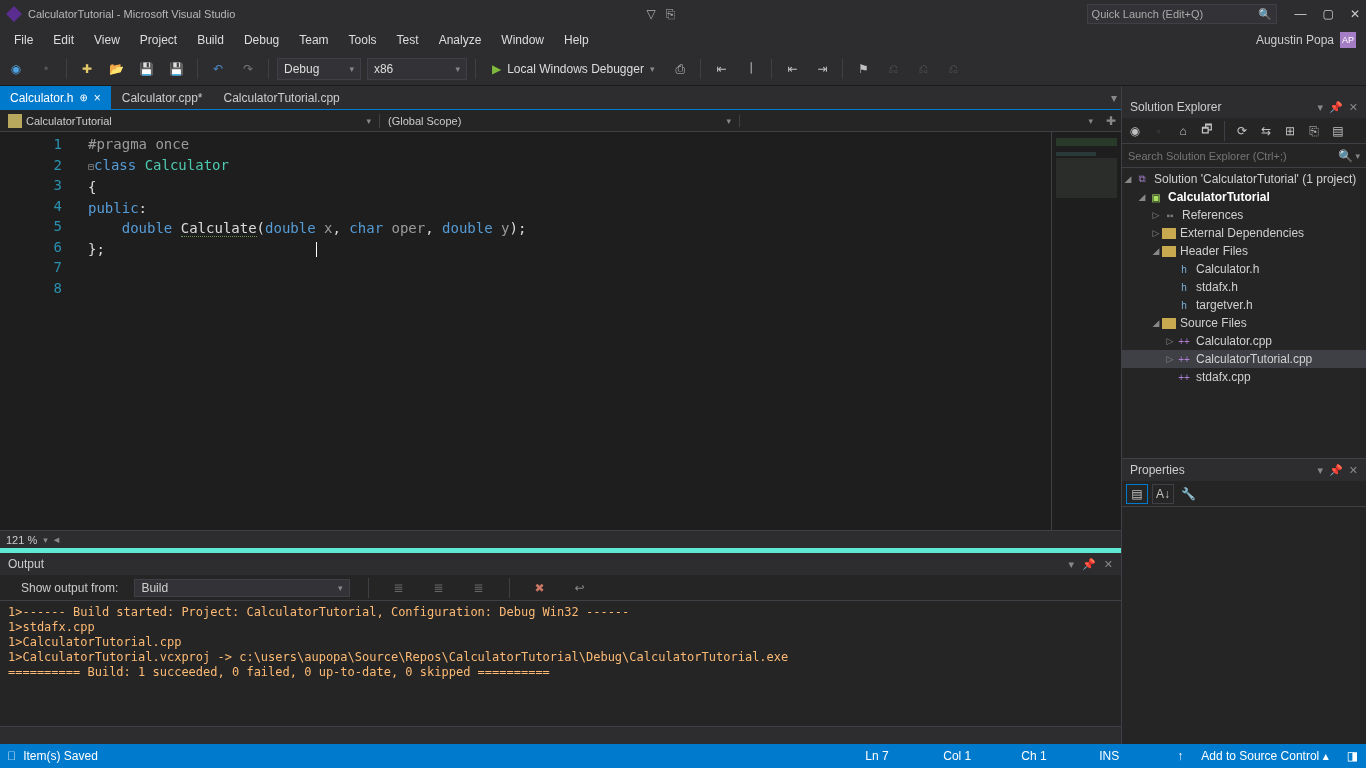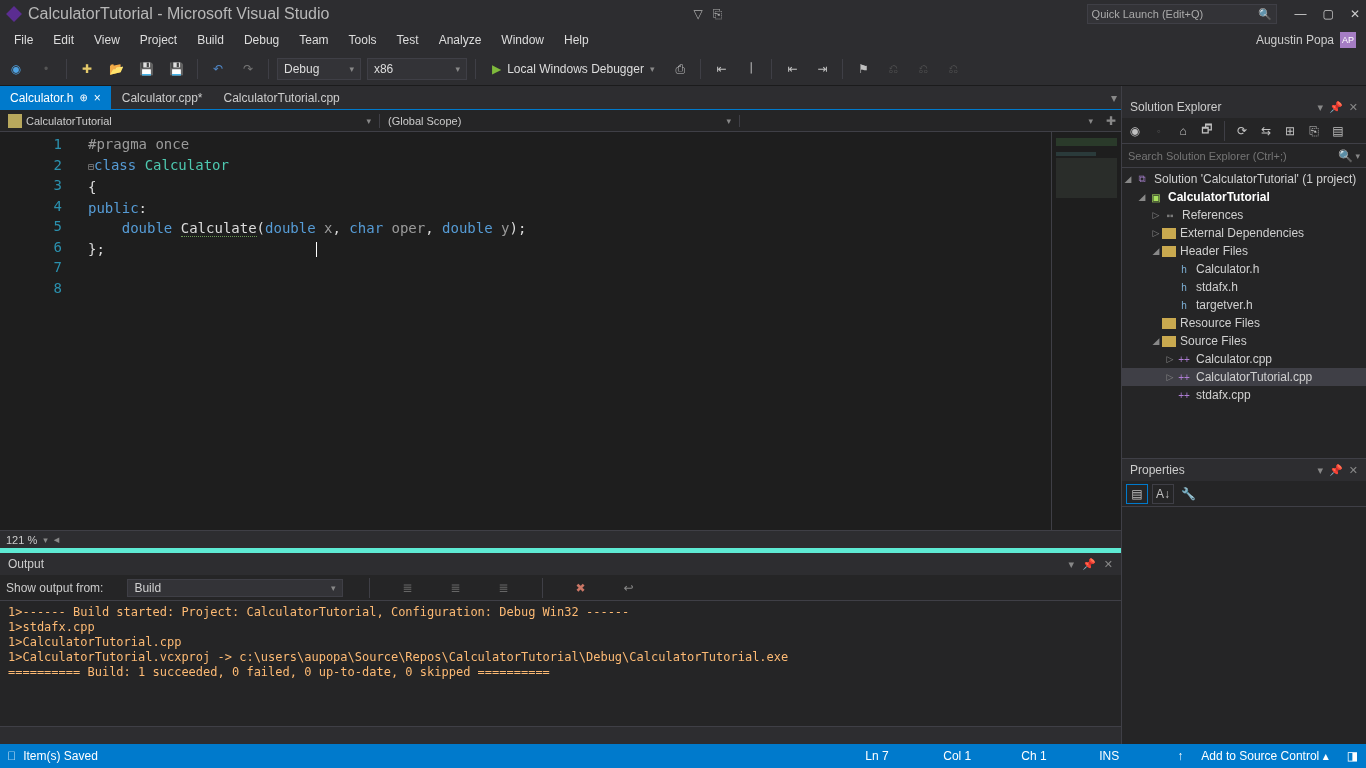--- a/index.html
+++ b/index.html
@@ -99,21 +99,21 @@
   .lineno { text-align:right;color:#2b91af;padding-right:18px;font-family:Consolas,monospace;font-size:14px;line-height:20.5px;padding-top:2px;}
   .minimap { width:70px;background:#1e1e1e;border-left:1px solid #3f3f46;}
   .k-blue{color:#569cd6;} .k-type{color:#4ec9b0;} .k-grey{color:#9b9b9b;}
   .squiggle { border-bottom:1px dotted #6a9955;}
   .textcursor{display:inline-block;width:1px;height:15px;background:#fff;vertical-align:middle;}
   .zoombar{height:18px;background:#2d2d30;display:flex;align-items:center;padding:8px 6px;color:#ccc;font-size:11px;border-top:1px solid #3f3f46;gap:6px;}
   
   .outputpanel{height:196px;border-top:5px solid #5eead4;background:#252526;display:flex;flex-direction:column;}
   .panelhdr{height:22px;display:flex;align-items:center;padding:0 8px;color:#ccc;background:#2d2d30;font-size:12px;}
   .panelhdr .right{margin-left:auto;display:flex;gap:8px;color:#888;font-size:11px;}
-  .outtoolbar{height:26px;display:flex;align-items:center;padding:0 6px;gap:24px;background:#252526;border-bottom:1px solid #3f3f46;}
+  .outtoolbar{height:26px;display:flex;align-items:center;padding:0 21px;gap:16px;background:#252526;border-bottom:1px solid #3f3f46;}
   .outcombo{background:#333337;border:1px solid #3f3f46;padding:1px 6px;display:flex;align-items:center;gap:170px;font-size:12px;}
   .outtext{flex:1 1 auto;padding:4px 8px;font-family:Consolas,monospace;font-size:12px;line-height:15px;white-space:pre;color:#fdba74;overflow:auto;}
   .outputpanel .outfoot{height:18px;background:#2d2d30;border-top:1px solid #3f3f46;}
   
   .panehdr{height:22px;background:#2d2d30;display:flex;align-items:center;padding:0 8px;font-size:12px;color:#ccc;}
   .panehdr .right{margin-left:auto;display:flex;gap:6px;color:#888;font-size:11px;}
   .se-toolbar{height:26px;display:flex;align-items:center;padding:0 4px;gap:6px;border-bottom:1px solid #3f3f46;}
   .se-toolbar .tbicon{width:18px;height:18px;display:flex;align-items:center;justify-content:center;color:#c0c0c0;font-size:12px;}
   .se-search{height:24px;margin:0;border-bottom:1px solid #3f3f46;display:flex;align-items:center;padding:0 6px;background:#252526;}
   .se-search input{flex:1;background:transparent;border:0;color:#aaa;font-size:11px;outline:none;}
@@ -138,21 +138,21 @@
   
   .statusbar{height:24px;background:#007acc;display:flex;align-items:center;padding:0 8px;color:#fff;font-size:12px;}
   .statusbar .right{margin-left:auto;display:flex;gap:18px;align-items:center;}
   .statusbar .cell{min-width:60px;}
 </style>
 </head>
 <body>
 
 <div class="titlebar">
   <span class="logo"></span>
-  <span style="color:#b8b8b8;font-size:16px;">CalculatorTutorial - Microsoft Visual Studio</span>
+  <span style="color:#b8b8b8;font-size:11px;">CalculatorTutorial - Microsoft Visual Studio</span>
   <div class="titleicons">
     <span style="color:#b0b0b0;">▽</span>
     <span style="color:#b0b0b0;">⎘</span>
   </div>
   <div class="quicklaunch">
     <span>Quick Launch (Edit+Q)</span>
     <span class="searchicon">🔍</span>
   </div>
   <div class="wincontrols">
     <span>—</span>
@@ -399,27 +399,20 @@
           <span class="ind"></span>
           <span class="ind"></span>
           <span class="ind"></span>
           <span class="caret2"></span>
           <span class="ticon h">h</span>
           <span>targetver.h</span>
         </div>
       <div class="treerow">
           <span class="ind"></span>
           <span class="ind"></span>
-          <span class="caret2"></span>
-          <span class="ticon folder"></span>
-          <span>Resource Files</span>
-        </div>
-      <div class="treerow">
-          <span class="ind"></span>
-          <span class="ind"></span>
           <span class="caret2">◢</span>
           <span class="ticon folder"></span>
           <span>Source Files</span>
         </div>
       <div class="treerow">
           <span class="ind"></span>
           <span class="ind"></span>
           <span class="ind"></span>
           <span class="caret2">▷</span>
           <span class="ticon cpp">++</span>

